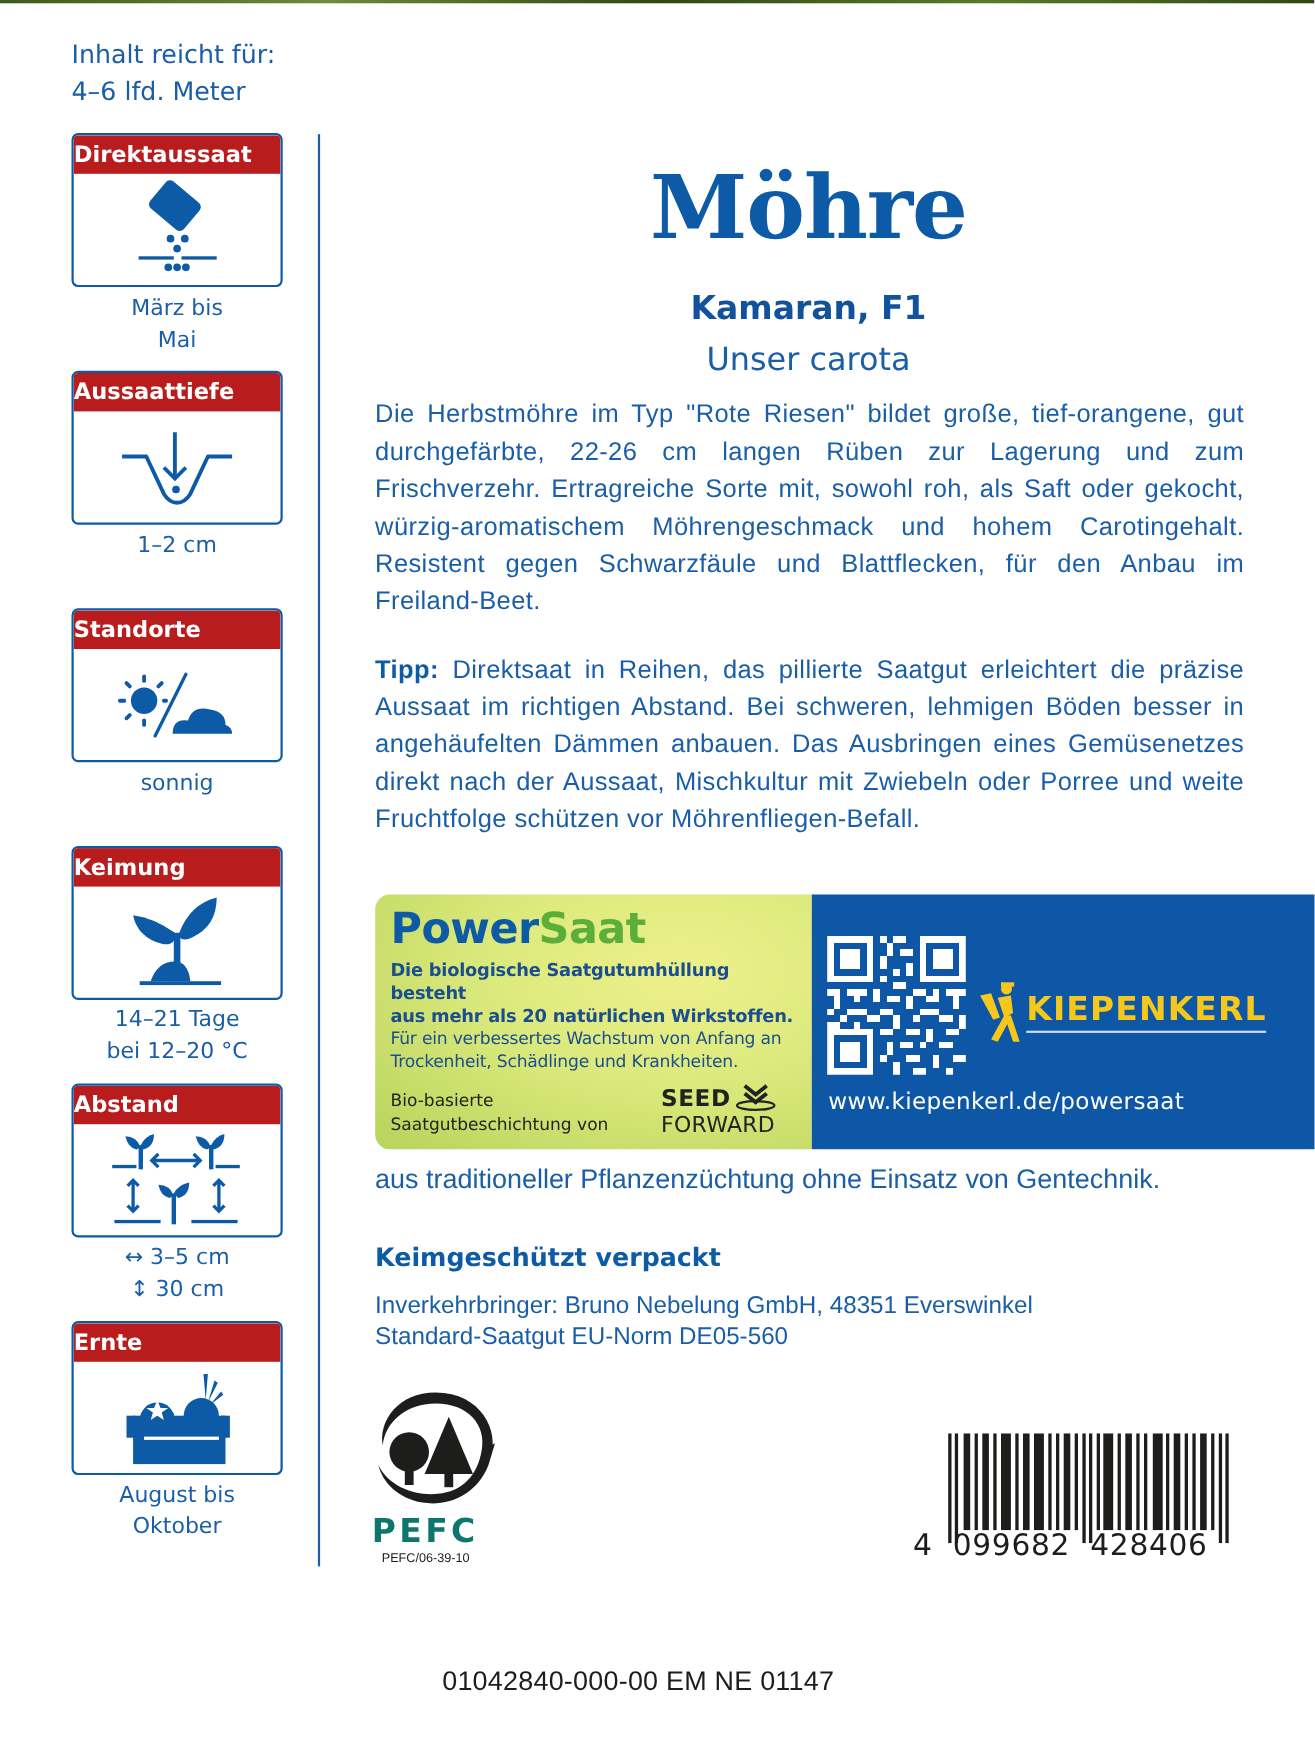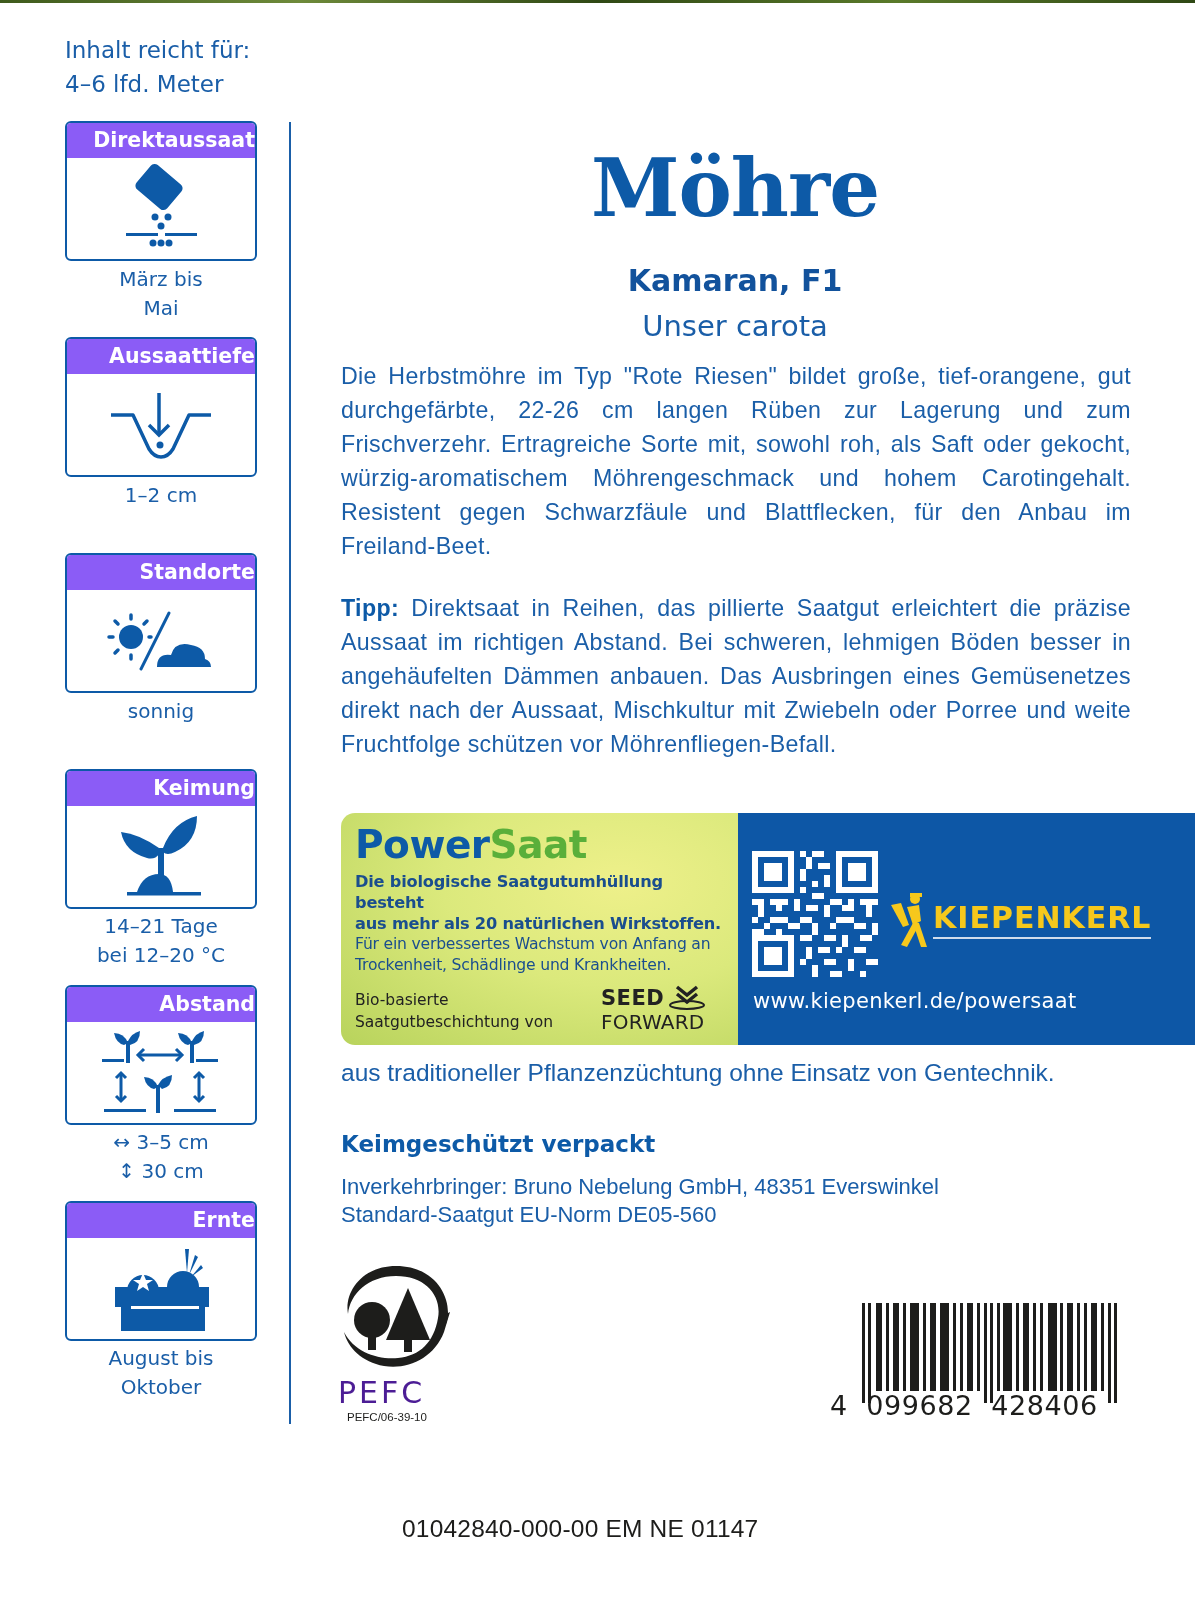--- a/index.html
+++ b/index.html
@@ -4,21 +4,21 @@
 <style>
   * { box-sizing: border-box; margin: 0; padding: 0; }
   html, body { width: 1195px; height: 1600px; background: #ffffff; overflow: hidden; }
   body { position: relative; font-family: "DejaVu Sans", sans-serif; color: #0d5aa7; }
   .topstrip { position: absolute; left: 0; top: 0; width: 1195px; height: 3px; background: linear-gradient(90deg,#3e5a1c,#6e8a3a,#2f4814,#5a7a2a,#2f4814); }
 
   
   .inhalt { position: absolute; left: 65px; top: 33px; font-size: 23px; line-height: 34px; color: #1a5ea8; }
   .vline { position: absolute; left: 289px; top: 122px; width: 2px; height: 1302px; background: #1a5ea8; }
   .card { position: absolute; left: 65px; width: 192px; height: 140px; border: 2px solid #0d5aa7; border-radius: 6px; overflow: hidden; background: #fff; }
-  .card-head { height: 35px; background: #8b5cf6; color: #fff; font-weight: bold; font-size: 20.5px; text-align: right; line-height: 35px; }
+  .card-head { height: 35px; background: #b91c1c; color: #fff; font-weight: bold; font-size: 20.5px; text-align: left; line-height: 35px; }
   .card-icon { height: 101px; display: flex; align-items: center; justify-content: center; }
   .card-icon svg { display: block; }
   .card-cap { position: absolute; left: 60px; width: 202px; text-align: center; font-size: 20px; line-height: 29px; color: #1a5ea8; }
 
   
   .title { position: absolute; left: 340px; width: 790px; top: 140px; text-align: center; font-family: "DejaVu Serif", serif; font-weight: bold; font-size: 80px; color: #0d5aa7; line-height: 96px; letter-spacing: -1px; }
   .variety { position: absolute; left: 340px; width: 790px; top: 263px; text-align: center; font-weight: bold; font-size: 30px; color: #12529c; line-height: 36px; }
   .latin { position: absolute; left: 340px; width: 790px; top: 308px; text-align: center; font-size: 29px; color: #1a5ea8; line-height: 36px; }
   .para { position: absolute; left: 341px; width: 790px; font-size: 23.2px; line-height: 34px; color: #1a5ea8; text-align: justify; font-family: "Liberation Sans", sans-serif; letter-spacing: 0.35px; }
   .para b { color: #0d5aa7; }
@@ -39,21 +39,21 @@
   .qr { position: absolute; left: 14px; top: 38px; width: 126px; height: 126px; background: #0d57a6; }
   .kiepen { position: absolute; left: 153px; top: 78px; display: flex; align-items: center; }
   .kiepen-text { color: #f6c81c; font-weight: bold; font-size: 30px; letter-spacing: 1px; line-height: 34px; border-bottom: 2px solid #d0dcec; padding-bottom: 2px; margin-left: 4px; }
   .url { position: absolute; left: 15px; top: 176px; color: #fff; font-size: 21px; letter-spacing: 0.3px; }
 
   .quality { position: absolute; left: 341px; top: 1056px; width: 800px; font-family: "Liberation Sans", sans-serif; font-size: 24.5px; line-height: 34px; color: #1a5ea8; }
   .keim { position: absolute; left: 341px; top: 1127px; font-weight: bold; font-size: 23px; color: #0d5aa7; line-height: 34px; }
   .inverk { position: absolute; left: 341px; top: 1173px; font-family: "Liberation Sans", sans-serif; font-size: 22px; line-height: 28px; color: #1a5ea8; }
 
   .pefc { position: absolute; left: 338px; top: 1262px; width: 120px; }
-  .pefc-text { font-family: "DejaVu Sans", sans-serif; font-weight: normal; font-size: 30px; color: #4c1d95; letter-spacing: 3px; line-height: 30px; margin-top: 2px; }
+  .pefc-text { font-family: "DejaVu Sans", sans-serif; font-weight: bold; font-size: 30px; color: #0f766e; letter-spacing: 3px; line-height: 30px; margin-top: 2px; }
   .pefc-code { font-family: "Liberation Sans", sans-serif; font-size: 11.5px; color: #1d1d1b; margin-top: 3px; padding-left: 9px; }
 
   .barcode { position: absolute; left: 830px; top: 1303px; width: 290px; height: 120px; }
   .bc-bars { position: absolute; left: 30px; top: 0; width: 260px; height: 100px; }
   .bc-digits { position: absolute; left: 0; top: 88px; width: 290px; font-family: "DejaVu Sans", sans-serif; font-size: 27px; color: #1d1d1b; letter-spacing: 0.6px; white-space: pre; line-height: 30px; }
 
   .footer-code { position: absolute; left: 402px; top: 1515px; font-family: "Liberation Sans", sans-serif; font-size: 24.5px; color: #1d1d1b; letter-spacing: 0.2px; }
 </style>
 </head>
 <body>

